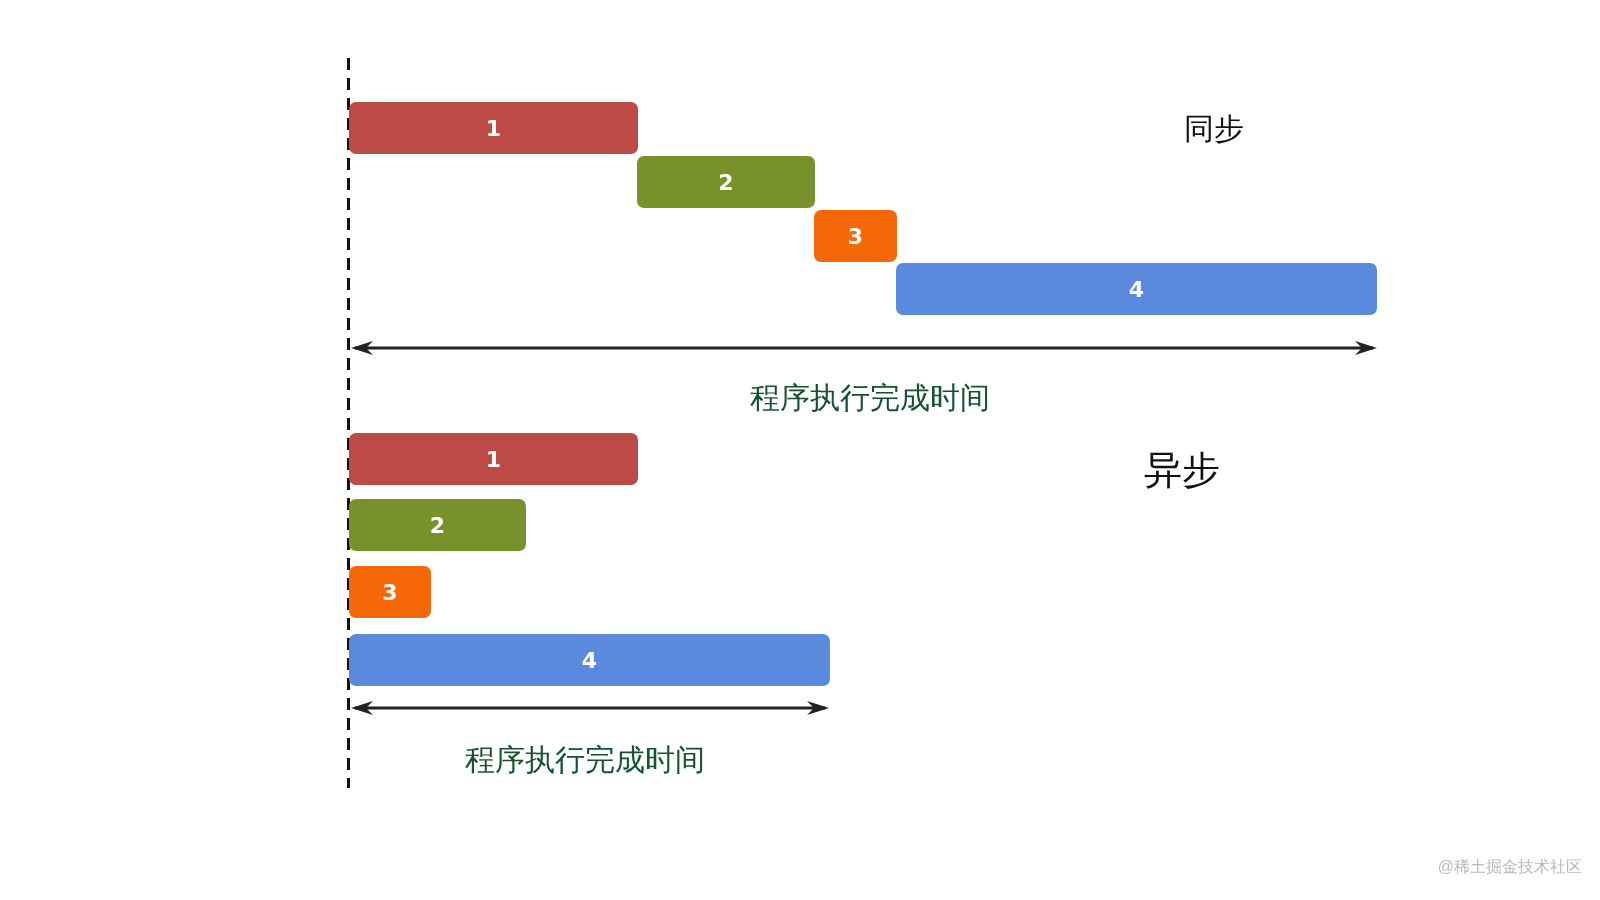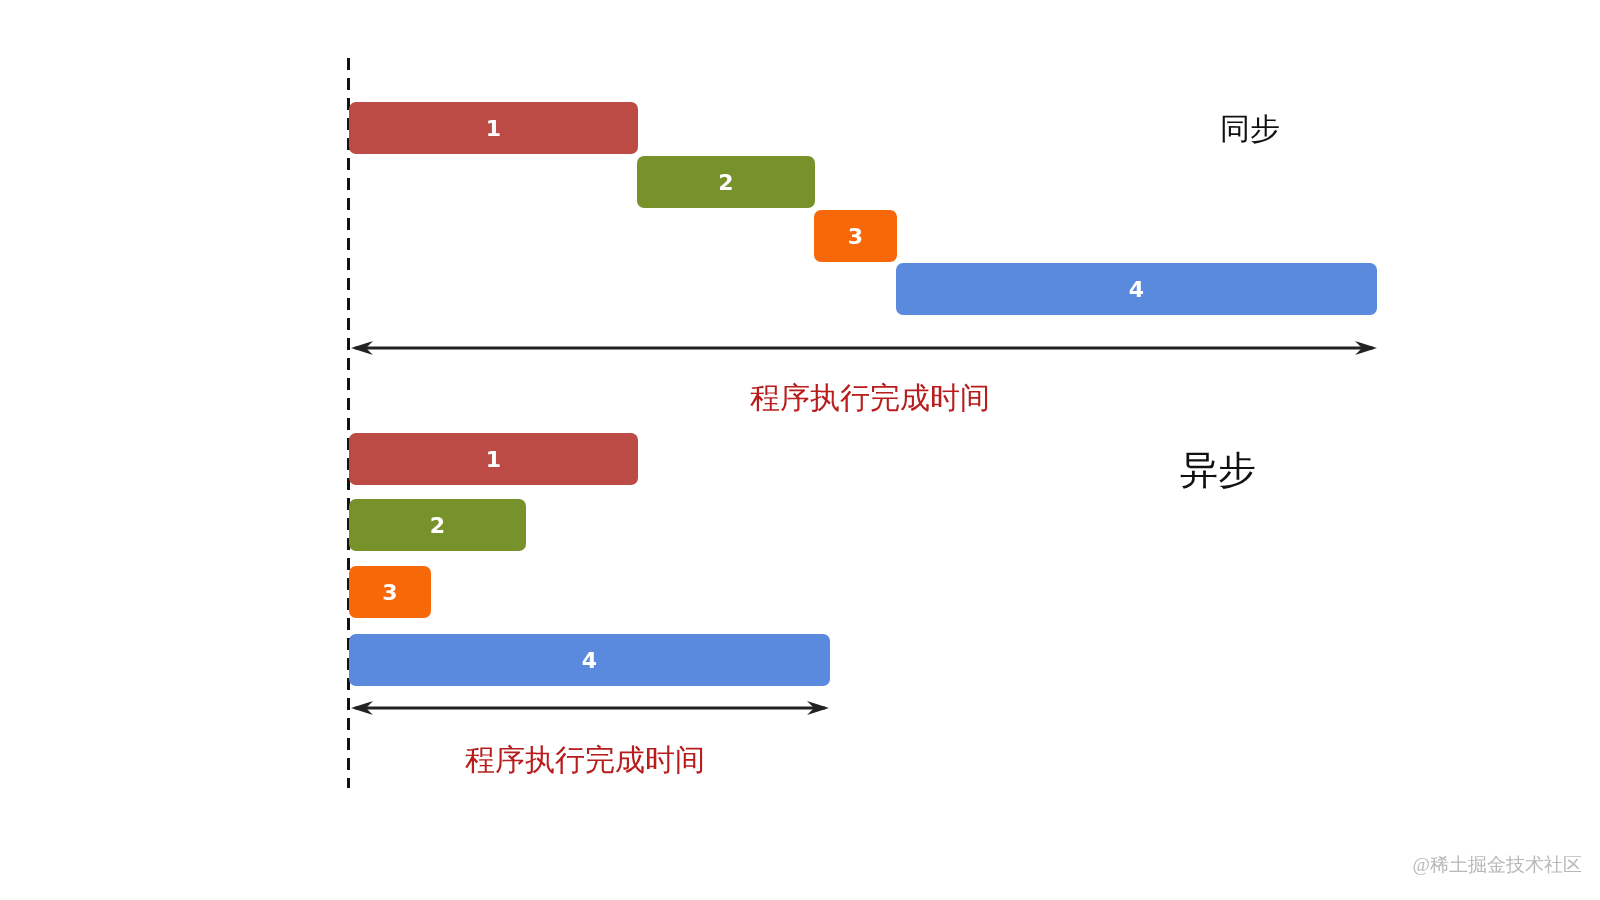--- a/index.html
+++ b/index.html
@@ -50,38 +50,37 @@
     }
     .arrow {
       position: absolute;
       height: 16px;
     }
     .arrow svg {
       display: block;
     }
     .caption {
       position: absolute;
-      color: #b91c1c;
+      color: #14532d;
       font-family: "DejaVu Sans", sans-serif;
       white-space: nowrap;
     }
     .title-label {
       position: absolute;
       color: #111111;
       font-family: "DejaVu Sans", sans-serif;
       white-space: nowrap;
-      margin-left: 36px;
     }
     .watermark {
       position: absolute;
       right: 18px;
       bottom: 22px;
-      font-size: 19px;
+      font-size: 16px;
       color: #b8b8b8;
-      font-family: Liberation Serif, serif;
+      font-family: Liberation Sans, sans-serif;
       white-space: nowrap;
     }
   </style>
 </head>
 <body>
 
 <div id="canvas">
 
   <div class="dash-line"></div>
 

